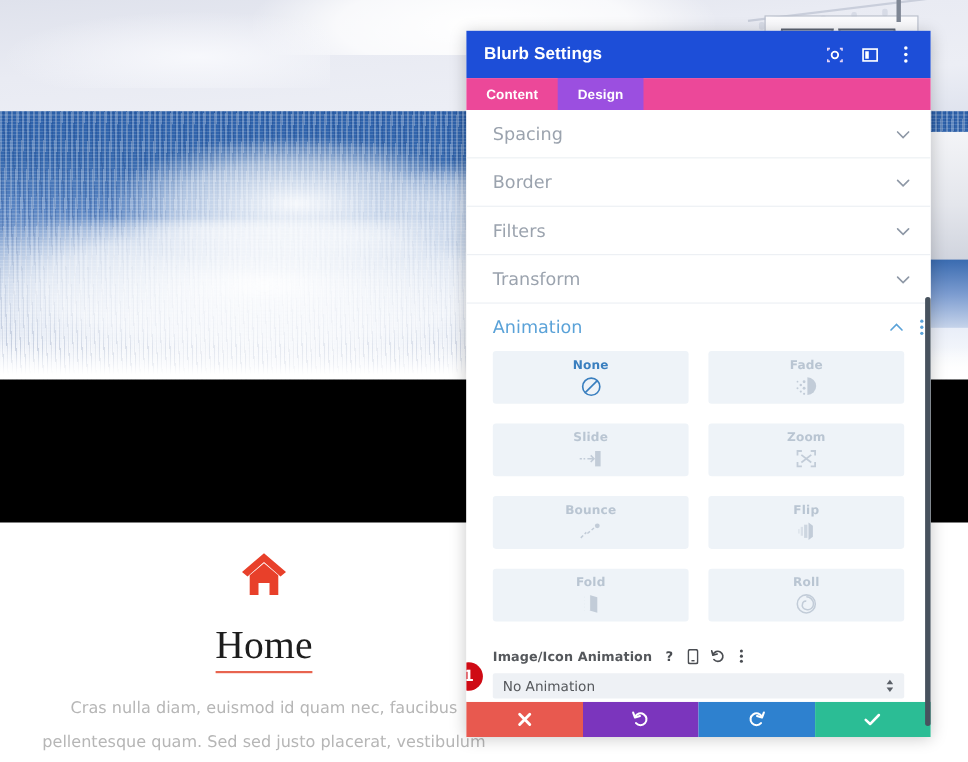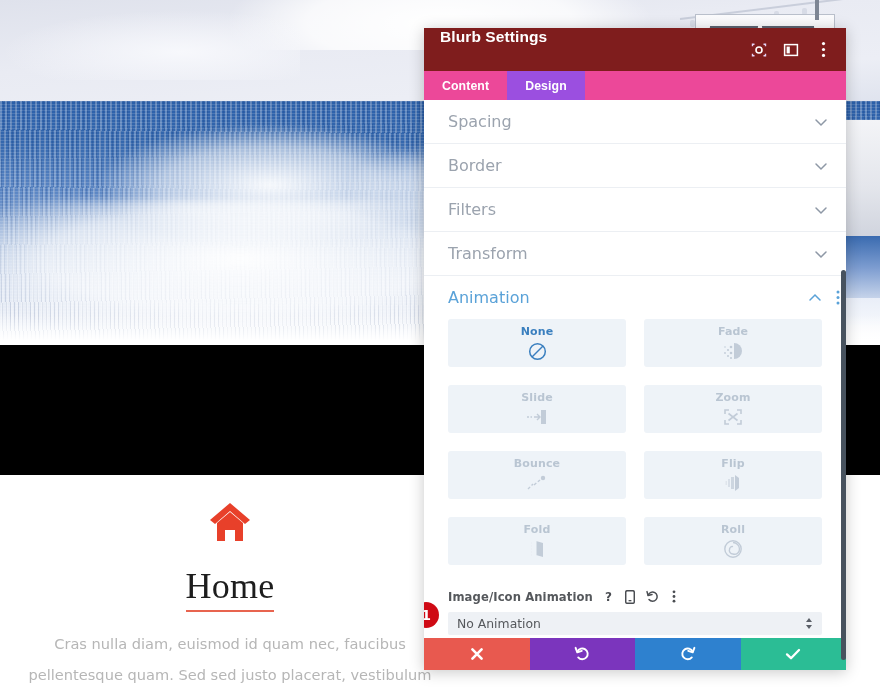--- a/index.html
+++ b/index.html
@@ -126,21 +126,21 @@
   .rig-bulb { position:absolute; top:18px; width:5px; height:7px; background:#d7dbe6; border-radius:2px; }
 
   
   .black-band {
     position:absolute; left:0; top:345px; width:880px; height:130px;
     background:#000000;
   }
 
   
   .blurb {
-    position:absolute; left:6px; top:475px; width:448px; height:158px;
+    position:absolute; left:16px; top:475px; width:448px; height:158px;
     text-align:center; padding-top:26px;
   }
   .blurb-icon { display:block; margin:0 auto 22px; width:44px; height:42px; }
   .blurb-title {
     font-family:"Liberation Serif", serif;
     font-size:36px; color:#1d1d1d; font-weight:400;
     letter-spacing:.2px;
     display:inline-block;
     border-bottom:2px solid #e8644f;
     padding-bottom:3px;
@@ -152,22 +152,22 @@
   }
 
   
   .modal {
     position:absolute; left:424px; top:28px; width:422px; height:642px;
     background:#ffffff;
     box-shadow: 0 2px 14px rgba(0,0,0,.22);
     display:flex; flex-direction:column;
   }
   .modal-head {
-    height:43px; background:#7f1d1d;
-    display:flex; padding:0 14px 0 16px;
+    height:43px; background:#1d4ed8;
+    display:flex; align-items:center; padding:0 14px 0 16px;
     flex:0 0 auto;
   }
   .modal-title {
     color:#ffffff; font-size:15.5px; font-weight:bold; letter-spacing:.1px;
     flex:1 1 auto;
   }
   .head-icons { display:flex; align-items:center; gap:14px; }
   .head-icon {
     width:18px; height:18px; display:flex; align-items:center; justify-content:center;
     cursor:pointer;

